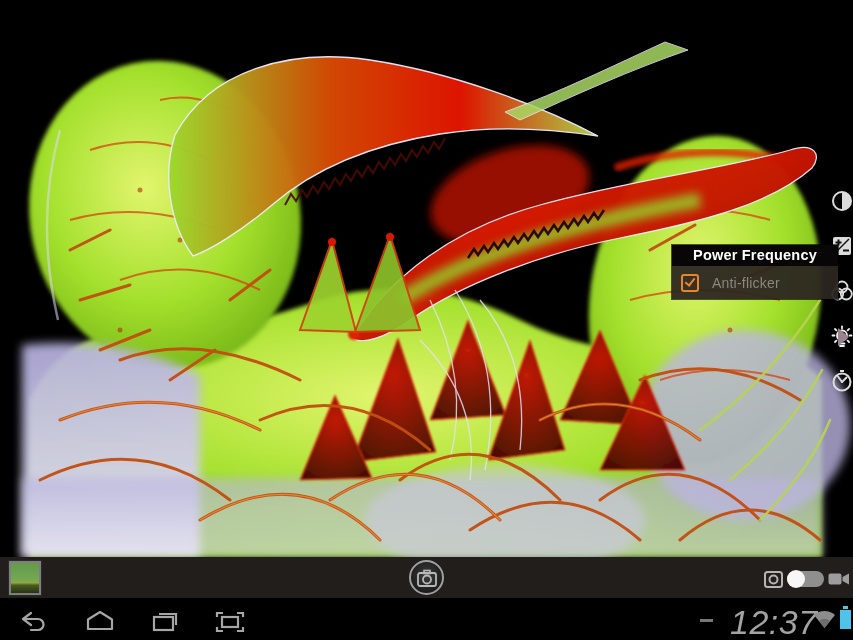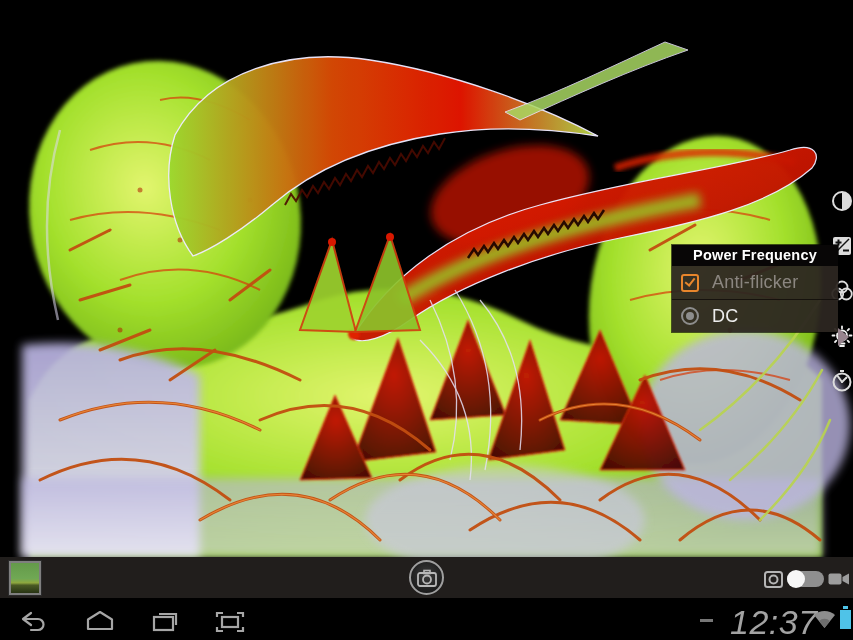--- a/index.html
+++ b/index.html
@@ -25,21 +25,21 @@
   .popup-row:first-child{border-top:none;}
   .ctrl{flex:0 0 auto;margin-right:13px;}
   .cb{position:relative;width:14px;height:14px;border:2px solid #e8862c;border-radius:3px;display:block;}
   .cb::after{content:"";position:absolute;left:3.5px;top:0.5px;width:4px;height:8px;
              border-right:2px solid #e8862c;border-bottom:2px solid #e8862c;transform:rotate(38deg);}
   .radio{width:14px;height:14px;border:2px solid #8d8d8d;border-radius:50%;
          display:flex;align-items:center;justify-content:center;}
   .radio .dot{width:8px;height:8px;border-radius:50%;background:#8d8d8d;}
   .radio.sel{border-color:#e8862c;}
   .radio.sel .dot{background:#e8862c;}
-  .opt-label{font-size:18px;color:#ececec;letter-spacing:.2px;}
+  .opt-label{font-size:14px;color:#ececec;letter-spacing:.2px;}
   .opt-label.dim{color:#8b8680;}
   .popup-arrow{position:absolute;left:166px;top:83px;width:0;height:0;
                border-left:11px solid #97848e;border-top:9px solid transparent;border-bottom:9px solid transparent;}
 
   
   .bottom-bar{position:absolute;left:0;top:557px;width:853px;height:41px;background:#211e1c;z-index:20;}
   .thumb{position:absolute;left:9px;top:4px;width:28px;height:30px;border:2px solid #7f7f7f;
          outline:1px solid #2a2a2a;cursor:pointer;
          background:linear-gradient(#649a4a 0%,#70a854 52%,#8fa83e 66%,#4a5a24 74%,#283414 100%);}
   .shutter{position:absolute;left:409px;top:3px;width:35px;height:35px;border-radius:50%;
@@ -254,28 +254,20 @@
 
   <div class="popup">
     <div class="popup-header">Power Frequency</div>
     <div class="popup-body">
       <div class="popup-row">
         <span class="ctrl">
             <span class="cb"></span>
           </span>
         <span class="opt-label dim">Anti-flicker</span>
       </div>
-      <div class="popup-row">
-        <span class="ctrl">
-            <span class="radio">
-              <span class="dot"></span>
-            </span>
-          </span>
-        <span class="opt-label">DC</span>
-      </div>
     </div>
     <div class="popup-arrow"></div>
   </div>
 
   <div class="bottom-bar">
     <div class="thumb"></div>
     <div class="shutter">
       <svg width="24" height="22" viewBox="0 0 24 22">
         <rect x="3" y="6" width="18" height="13" rx="2" fill="none" stroke="#b8b8b8" stroke-width="1.8"></rect>
         <rect x="9" y="3.5" width="6" height="3" fill="none" stroke="#b8b8b8" stroke-width="1.6"></rect>

